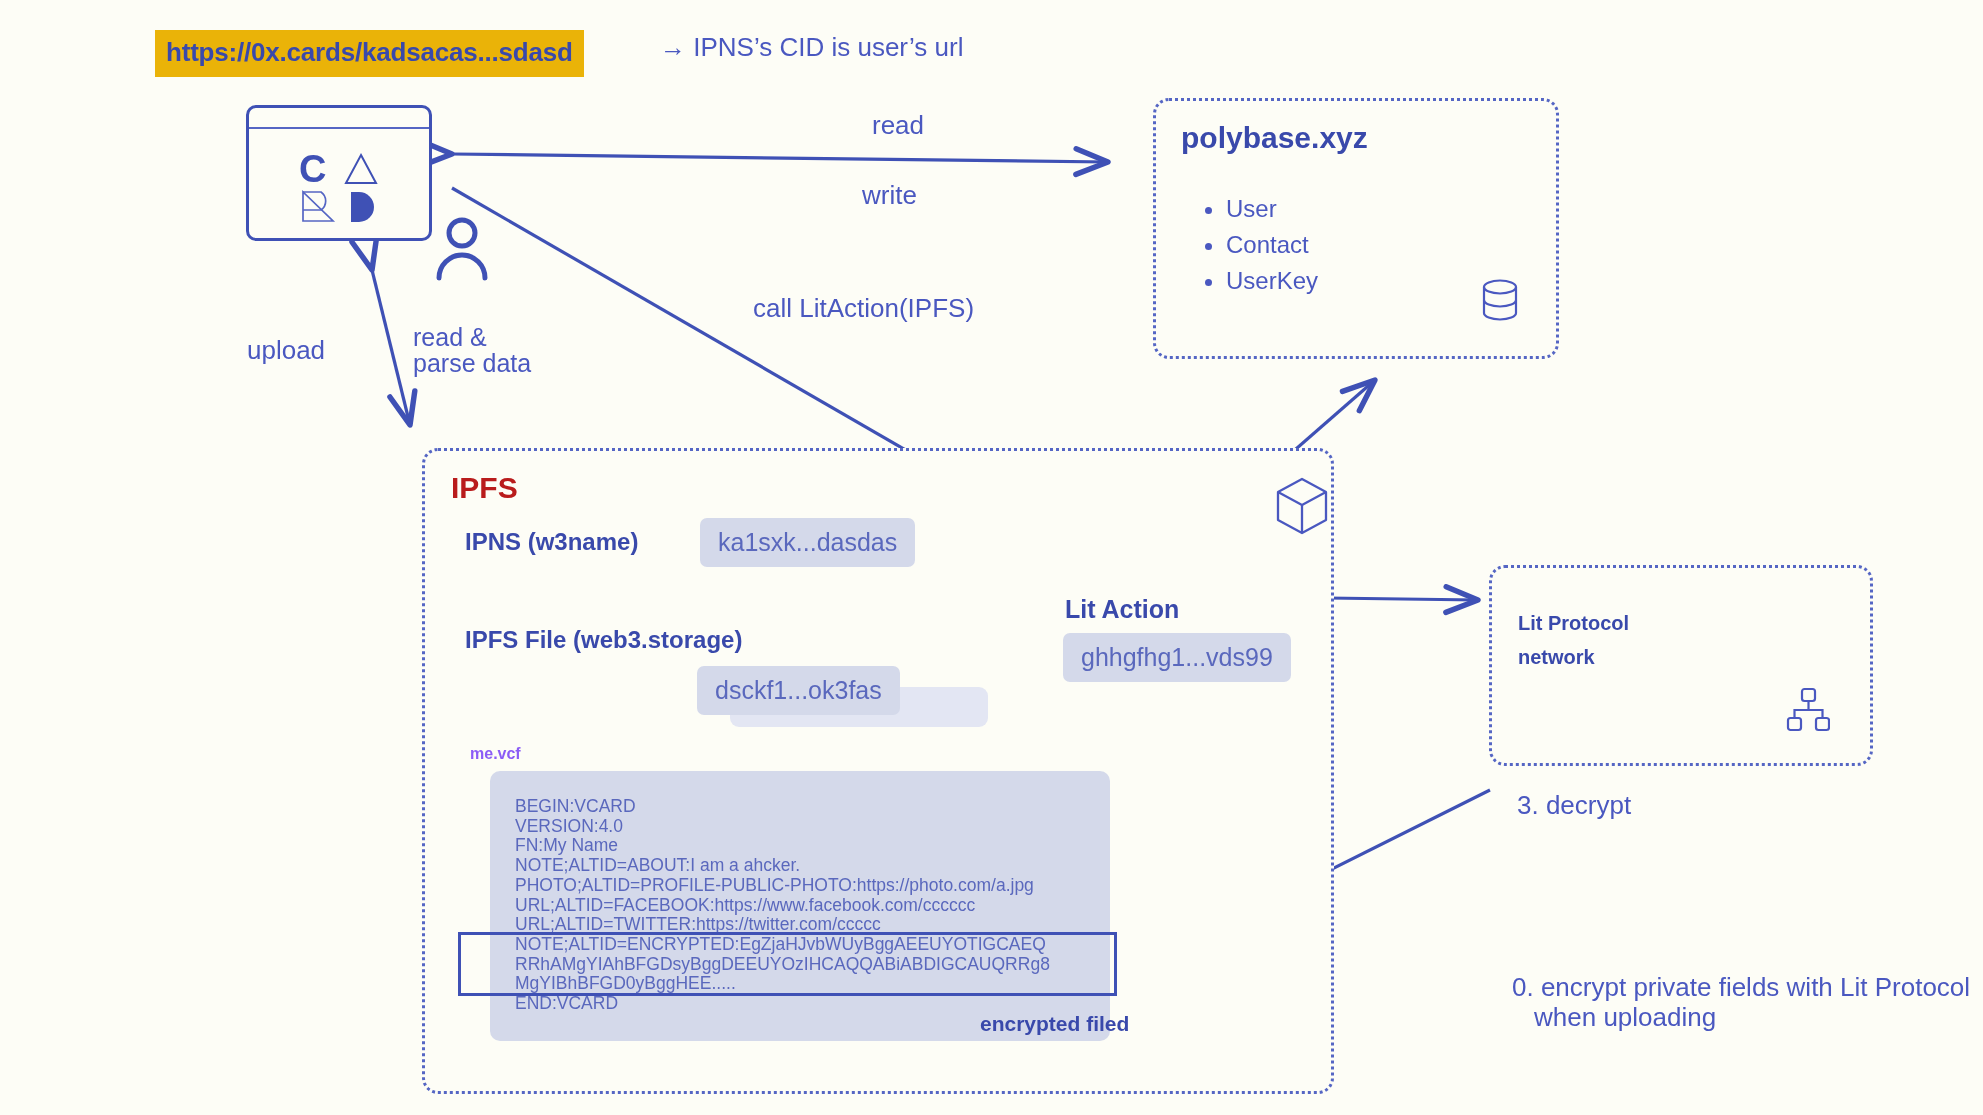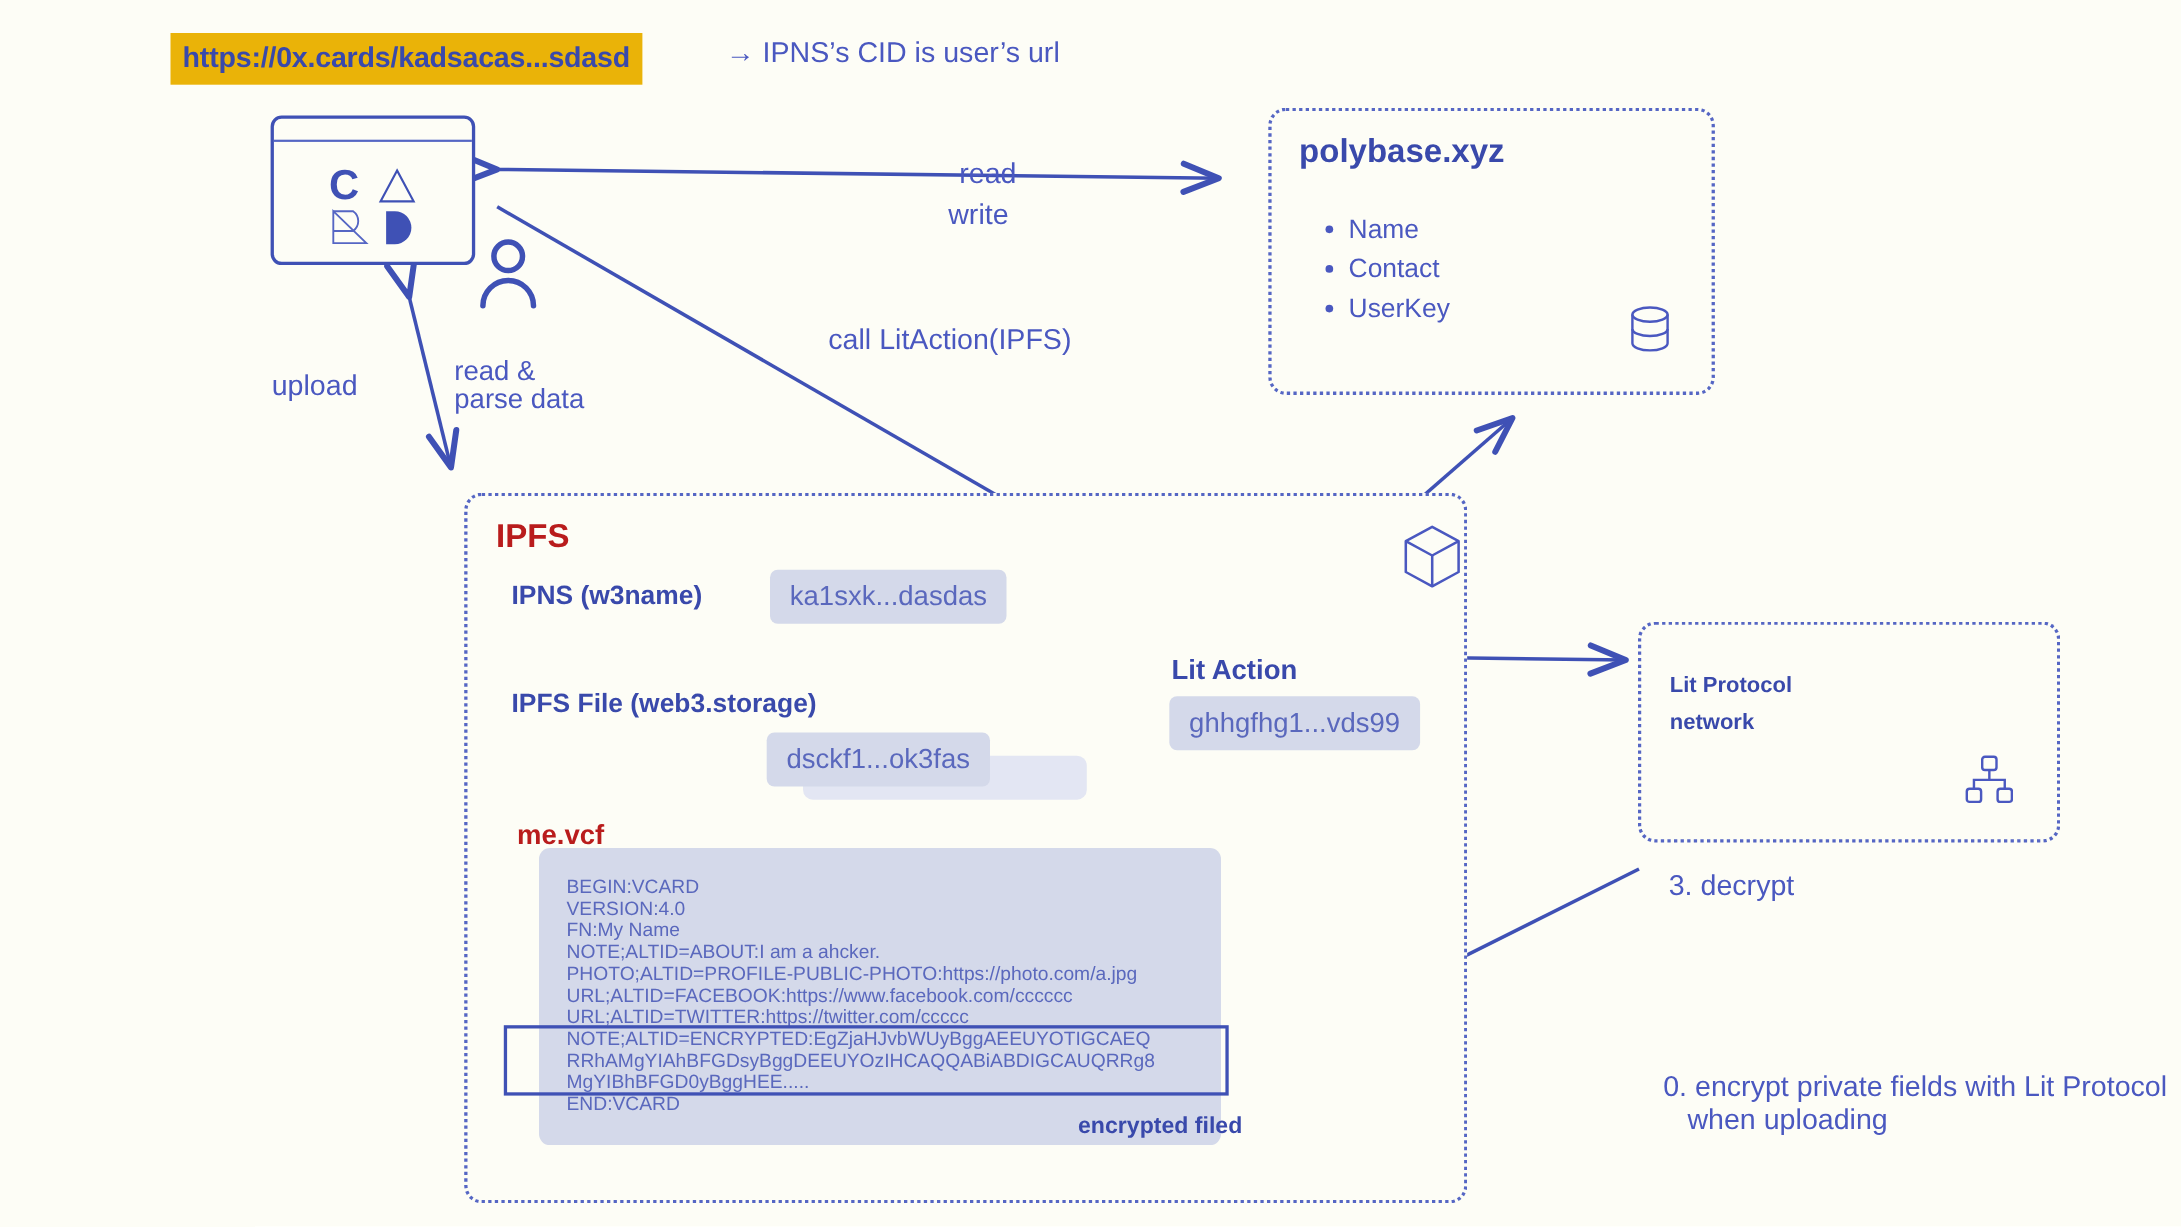--- a/index.html
+++ b/index.html
@@ -133,21 +133,21 @@
   #file-chip-shadow {
     left: 730px; top: 687px;
     width: 258px; height: 40px;
     background: #e3e6f3;
     border-radius: 9px;
     z-index: 1;
   }
 
   #mevcf-label {
     left: 470px; top: 745px;
-    font-size: 25px; font-weight: bold; color: #b91c1c;
+    font-size: 16px; font-weight: bold; color: #8b5cf6;
   }
   #code-block {
     left: 490px; top: 771px;
     width: 620px; height: 270px;
     background: #d4d9ea;
     border-radius: 10px 10px 10px 10px;
   }
   #code-text {
     position: absolute;
     left: 25px; top: 26px;
@@ -188,21 +188,21 @@
   #litnet-title {
     position: absolute; left: 26px; top: 38px;
     font-size: 20px; font-weight: bold; color: #3949ab;
     line-height: 34px;
   }
   #net-icon { position: absolute; right: 40px; bottom: 26px; }
 
   
   .note { color: #4a58c0; font-size: 26px; white-space: nowrap; }
   .note-small { color: #4a58c0; font-size: 25px; }
-  #lbl-read   { left: 872px; top: 110px; margin-top: 32px; }
+  #lbl-read   { left: 872px; top: 110px; }
   #lbl-write  { left: 862px; top: 180px; }
   #lbl-call   { left: 753px; top: 293px; }
   #lbl-upload { left: 247px; top: 335px; }
   #lbl-readparse {
     left: 413px; top: 324px;
     line-height: 26px;
   }
   #lbl-isfriends {
     left: 1477px; top: 405px;
     line-height: 30px;
@@ -287,21 +287,21 @@
   <div class="abs" id="person-icon">
     <svg width="60" height="66" viewBox="0 0 60 66" xmlns="http://www.w3.org/2000/svg">
       <circle cx="30" cy="17" r="13" fill="none" stroke="#3f51b5" stroke-width="5"></circle>
       <path d="M7 62 A23 23 0 0 1 53 62" fill="none" stroke="#3f51b5" stroke-width="5" stroke-linecap="round"></path>
     </svg>
   </div>
 
   <div class="abs" id="polybase-box">
     <div id="polybase-title">polybase.xyz</div>
     <ul id="polybase-list">
-      <li>Name</li>
+      <li>User</li>
       <li>Contact</li>
       <li>UserKey</li>
     </ul>
     <div id="db-icon">
       <svg width="40" height="44" viewBox="0 0 40 44" xmlns="http://www.w3.org/2000/svg">
         <ellipse cx="20" cy="9" rx="16" ry="6.5" fill="none" stroke="#4a58c0" stroke-width="2.2"></ellipse>
         <path d="M4 9 L4 35 A16 6.5 0 0 0 36 35 L36 9" fill="none" stroke="#4a58c0" stroke-width="2.2"></path>
         <path d="M4 22 A16 6.5 0 0 0 36 22" fill="none" stroke="#4a58c0" stroke-width="2.2"></path>
       </svg>
     </div>

